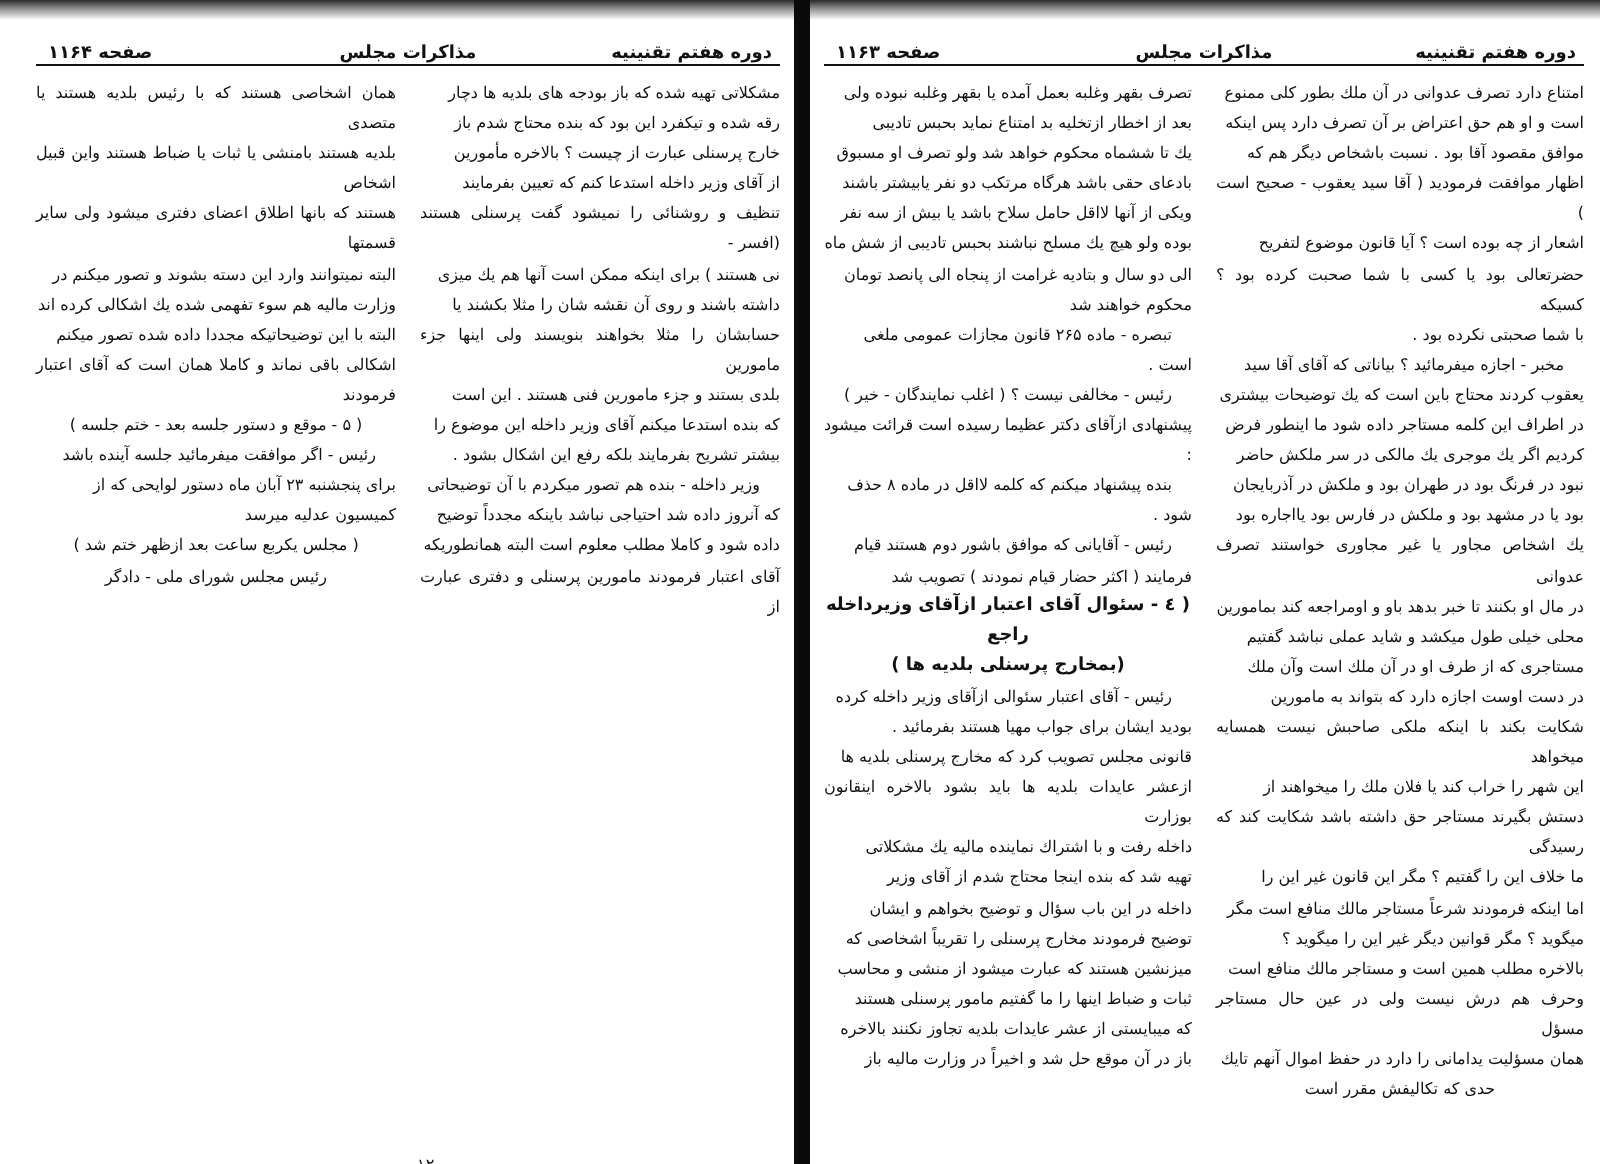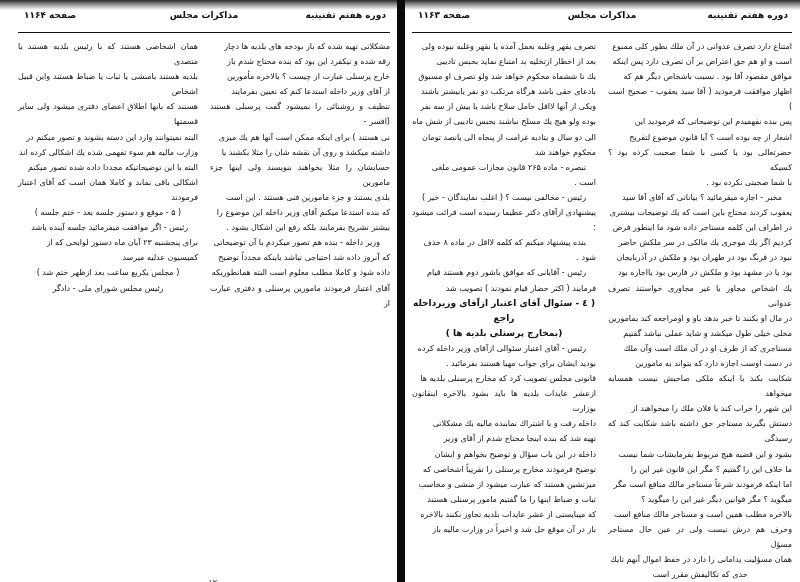--- a/index.html
+++ b/index.html
@@ -3,21 +3,21 @@
 <meta charset="utf-8">
 <style>
   html,body{margin:0;padding:0;}
   body{width:800px;height:582px;background:#fff;position:relative;overflow:hidden;font-family:"DejaVu Sans",sans-serif;color:#111;}
   .topshadow{position:absolute;left:0;top:0;width:800px;height:10px;background:linear-gradient(#2a2a2a,#888 40%,#fff);}
   .gutter{position:absolute;left:397px;top:0;width:8px;height:582px;background:#0a0a0a;}
   .page{position:absolute;top:10px;direction:rtl;}
   .page.left{left:18px;width:372px;}
   .page.right{left:412px;width:380px;}
   .hdr{position:relative;height:22px;border-bottom:1.5px solid #111;font-size:9px;font-weight:bold;}
-  .hdr span{position:absolute;top:0;}
+  .hdr span{position:absolute;top:12px;}
   .hdr .h-series{right:4px;}
   .hdr .h-title{left:50%;transform:translateX(-50%);text-align:center;}
   .hdr .h-page{left:6px;}
   .cols{display:flex;flex-direction:row;gap:12px;margin-top:6px;}
   .col{flex:1;font-size:8px;line-height:15.1px;text-align:justify;}
   .col p{margin:0;}
   .col .c{text-align:center;}
   .col .b{font-weight:bold;font-size:9px;}
   .col .ind{text-indent:10px;}
   .folio{position:absolute;font-size:8px;direction:ltr;margin-top:29px;}
@@ -37,21 +37,21 @@
     <span class="h-page">صفحه ۱۱۶۴</span>
   </div>
   <div class="cols">
     <div class="col">
       <p>مشکلاتی تهیه شده که باز بودجه های بلدیه ها دچار</p>
       <p>رقه شده و تیکفرد این بود که بنده محتاج شدم باز</p>
       <p>خارج پرسنلی عبارت از چیست ؟ بالاخره مأمورین</p>
       <p>از آقای وزیر داخله استدعا کنم که تعیین بفرمایند</p>
       <p>تنظیف و روشنائی را نمیشود گفت پرسنلی هستند (افسر -</p>
       <p>نی هستند ) برای اینکه ممکن است آنها هم یك میزی</p>
-      <p>داشته میکشد و روی آن نقشه شان را مثلا بکشند یا</p>
+      <p>داشته باشند و روی آن نقشه شان را مثلا بکشند یا</p>
       <p>حسابشان را مثلا بخواهند بنویسند ولی اینها جزء مامورین</p>
       <p>بلدی بستند و جزء مامورین فنی هستند . این است</p>
       <p>که بنده استدعا میکنم آقای وزیر داخله این موضوع را</p>
       <p>بیشتر تشریح بفرمایند بلکه رفع این اشکال بشود .</p>
       <p class="ind">وزیر داخله - بنده هم تصور میکردم با آن توضیحاتی</p>
       <p>که آنروز داده شد احتیاجی نباشد باینکه مجدداً توضیح</p>
       <p>داده شود و کاملا مطلب معلوم است البته همانطوریکه</p>
       <p>آقای اعتبار فرمودند مامورین پرسنلی و دفتری عبارت از</p>
     </div>
     <div class="col">
@@ -78,39 +78,37 @@
     <span class="h-series">دوره هفتم تقنینیه</span>
     <span class="h-title">مذاکرات مجلس</span>
     <span class="h-page">صفحه ۱۱۶۳</span>
   </div>
   <div class="cols">
     <div class="col">
       <p>امتناع دارد تصرف عدوانی در آن ملك بطور کلی ممنوع</p>
       <p>است و او هم حق اعتراض بر آن تصرف دارد پس اینکه</p>
       <p>موافق مقصود آقا بود . نسبت باشخاص دیگر هم که</p>
       <p>اظهار موافقت فرمودید ( آقا سید یعقوب - صحیح است )</p>
-      <p>پس بنده نفهمیدم این توضیحاتی که فرمودید این</p>
       <p>اشعار از چه بوده است ؟ آیا قانون موضوع لتفریح</p>
       <p>حضرتعالی بود یا کسی با شما صحبت کرده بود ؟ کسیکه</p>
       <p>با شما صحبتی نکرده بود .</p>
       <p class="ind">مخبر - اجازه میفرمائید ؟ بیاناتی که آقای آقا سید</p>
       <p>یعقوب کردند محتاج باین است که یك توضیحات بیشتری</p>
       <p>در اطراف این کلمه مستاجر داده شود ما اینطور فرض</p>
       <p>کردیم اگر یك موجری یك مالکی در سر ملکش حاضر</p>
       <p>نبود در فرنگ بود در طهران بود و ملکش در آذربایجان</p>
       <p>بود یا در مشهد بود و ملکش در فارس بود یااجاره بود</p>
       <p>یك اشخاص مجاور یا غیر مجاوری خواستند تصرف عدوانی</p>
       <p>در مال او بکنند تا خبر بدهد باو و اومراجعه کند بمامورین</p>
       <p>محلی خیلی طول میکشد و شاید عملی نباشد گفتیم</p>
       <p>مستاجری که از طرف او در آن ملك است وآن ملك</p>
       <p>در دست اوست اجازه دارد که بتواند به مامورین</p>
       <p>شکایت بکند با اینکه ملکی صاحبش نیست همسایه میخواهد</p>
       <p>این شهر را خراب کند یا فلان ملك را میخواهند از</p>
       <p>دستش بگیرند مستاجر حق داشته باشد شکایت کند که رسیدگی</p>
-      <p>بشود و این قضیه هیچ مربوط بفرمایشات شما نیست</p>
       <p>ما خلاف این را گفتیم ؟ مگر این قانون غیر این را</p>
       <p>اما اینکه فرمودند شرعاً مستاجر مالك منافع است مگر</p>
       <p>میگوید ؟ مگر قوانین دیگر غیر این را میگوید ؟</p>
       <p>بالاخره مطلب همین است و مستاجر مالك منافع است</p>
       <p>وحرف هم درش نیست ولی در عین حال مستاجر مسؤل</p>
       <p>همان مسؤلیت یدامانی را دارد در حفظ اموال آنهم تایك</p>
       <p class="c">حدی که تکالیفش مقرر است</p>
 
     </div>
     <div class="col">

